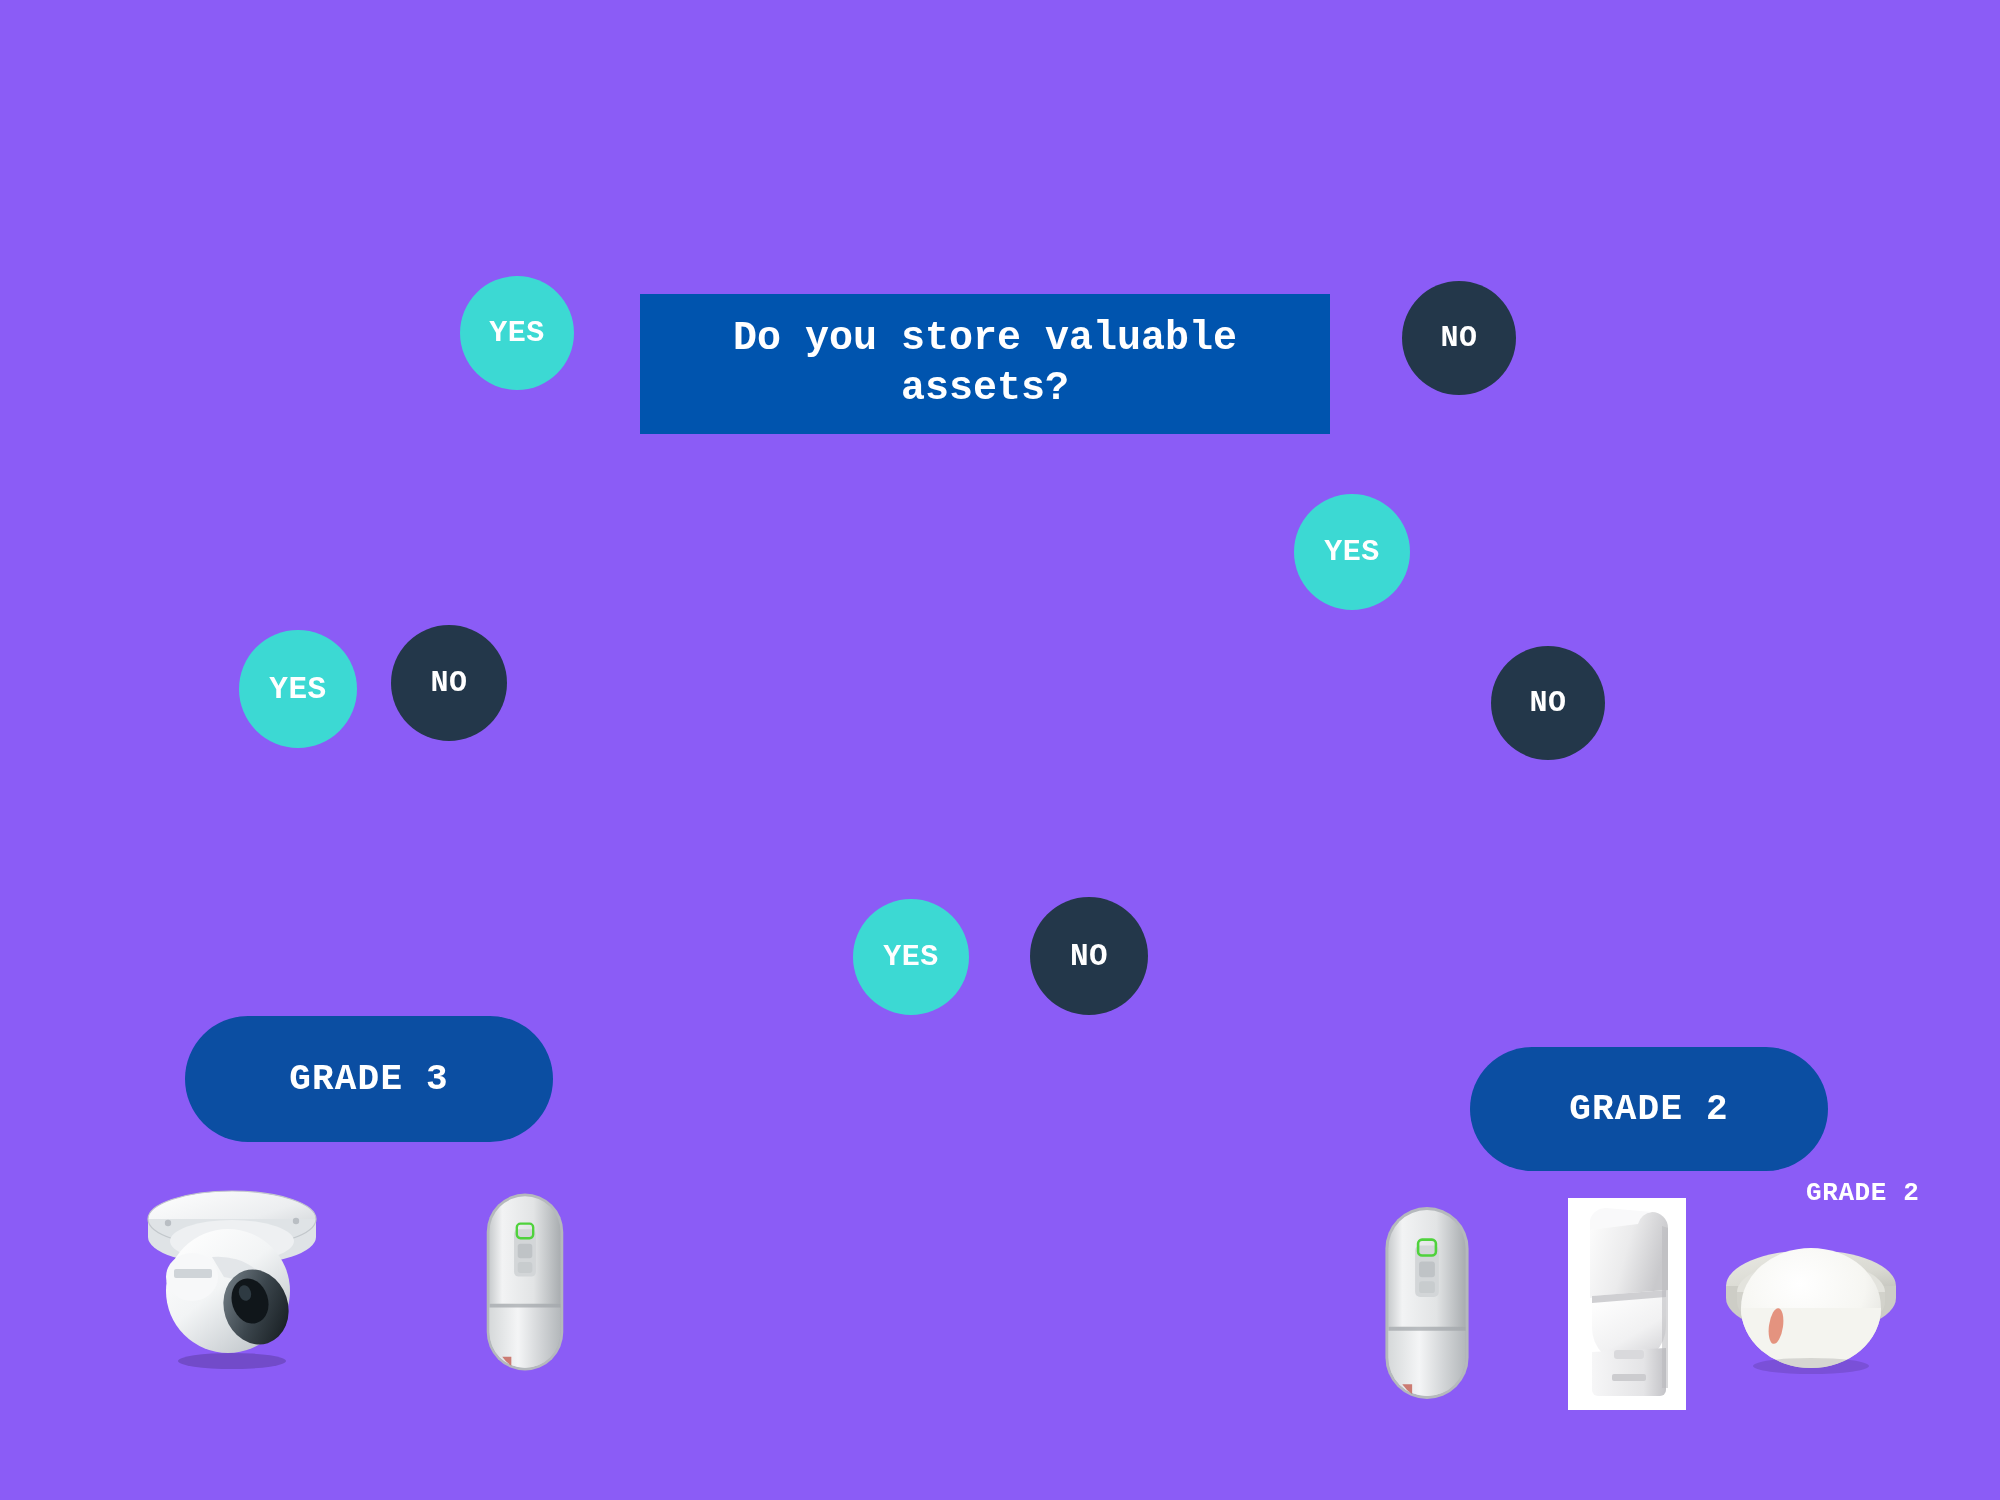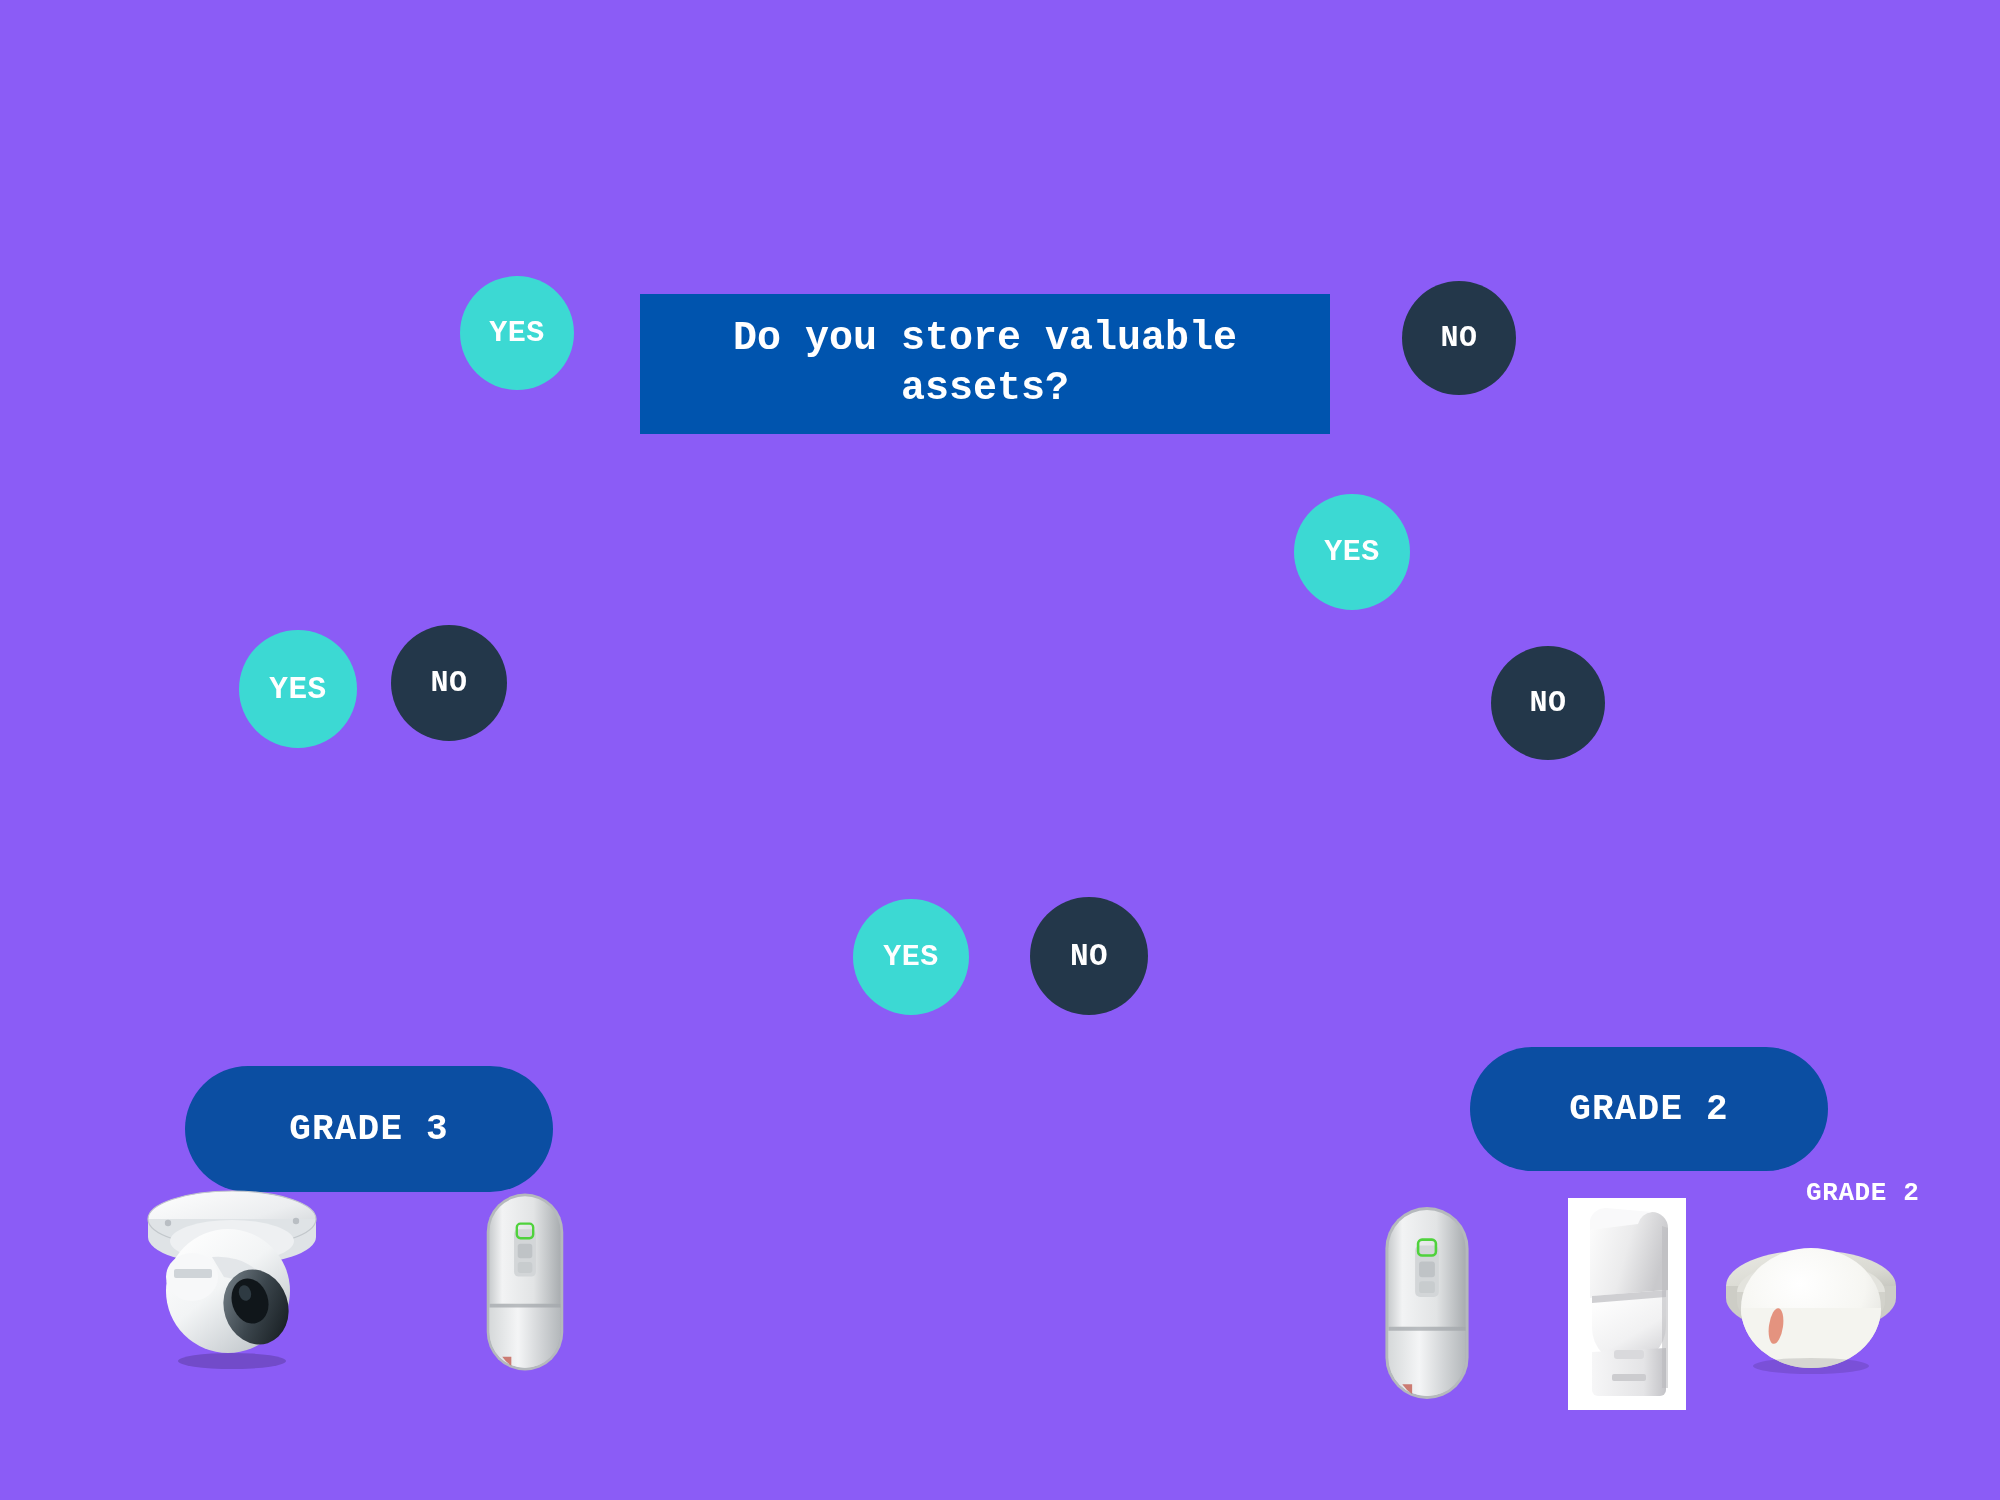--- a/index.html
+++ b/index.html
@@ -112,21 +112,21 @@
       </div>
       <div class="bubble no" style="left: 1491px; top: 646px; width: 114px; height: 114px; font-size: 30px;">
         <span>NO</span>
       </div>
       <div class="bubble yes" style="left: 853px; top: 899px; width: 116px; height: 116px; font-size: 30px;">
         <span>YES</span>
       </div>
       <div class="bubble no" style="left: 1030px; top: 897px; width: 118px; height: 118px; font-size: 31px;">
         <span>NO</span>
       </div>
-      <div class="grade-pill" style="left: 185px; top: 1066px; width: 368px; height: 126px;">
+      <div class="grade-pill" style="left: 185px; top: 1016px; width: 368px; height: 126px;">
         <span>GRADE 3</span>
       </div>
       <div class="grade-pill" style="left: 1470px; top: 1047px; width: 358px; height: 124px;">
         <span>GRADE 2</span>
       </div>
       <div class="mini-caption" style="left: 1806px; top: 1178px;">GRADE 2</div>
       <div class="device" style="left: 140px; top: 1185px; width: 184px; height: 196px;">
   <svg viewBox="0 0 184 196" xmlns="http://www.w3.org/2000/svg">
     <defs>
       <linearGradient id="domeBase" x1="0" y1="0" x2="1" y2="1">

